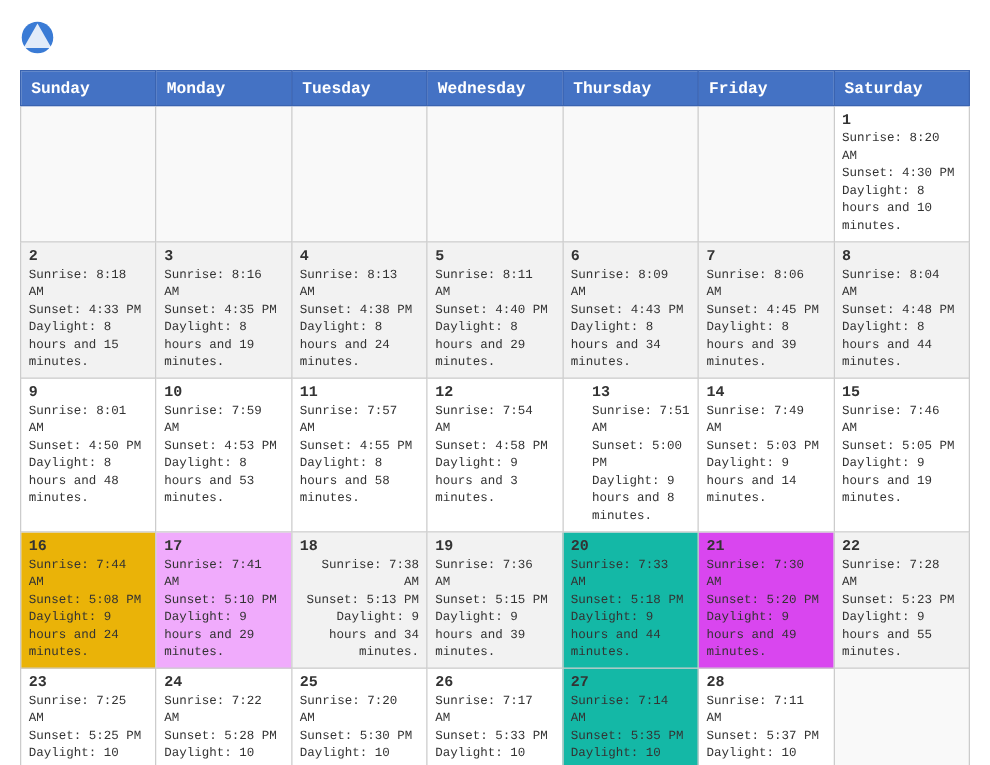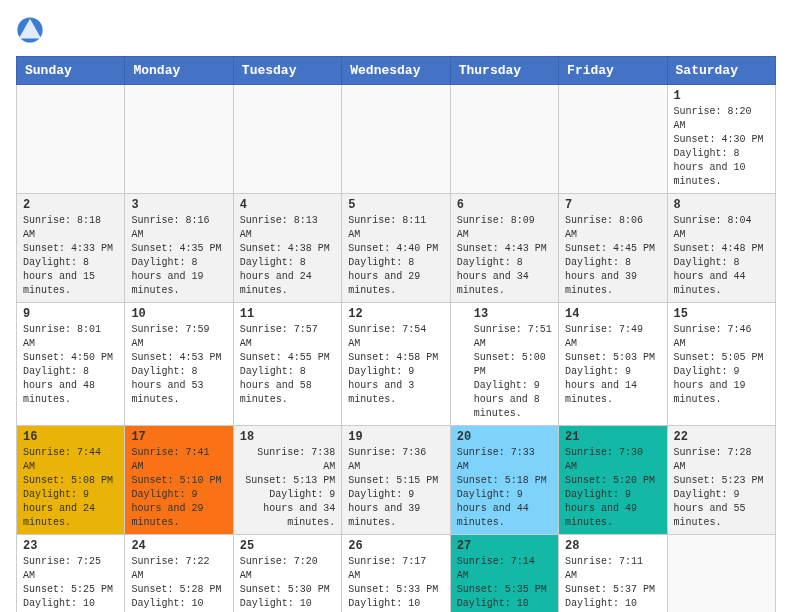--- a/index.html
+++ b/index.html
@@ -228,45 +228,45 @@
 Daylight: 9 hours and 19 minutes.</div>
         </td>
       </tr>
       <tr>
         <td style="background: #eab308;">
           <span class="day-number">16</span>
           <div class="day-info" style="white-space: pre-line;">Sunrise: 7:44 AM
 Sunset: 5:08 PM
 Daylight: 9 hours and 24 minutes.</div>
         </td>
-        <td style="background: #f97316;">
+        <td style="background: #f0abfc;">
           <span class="day-number">17</span>
           <div class="day-info" style="white-space: pre-line;">Sunrise: 7:41 AM
 Sunset: 5:10 PM
 Daylight: 9 hours and 29 minutes.</div>
         </td>
         <td style="background: rgb(242, 242, 242);">
           <span class="day-number">18</span>
           <div class="day-info" style="white-space: pre-line; text-align: right;">Sunrise: 7:38 AM
 Sunset: 5:13 PM
 Daylight: 9 hours and 34 minutes.</div>
         </td>
         <td style="background: rgb(242, 242, 242);">
           <span class="day-number">19</span>
           <div class="day-info" style="white-space: pre-line;">Sunrise: 7:36 AM
 Sunset: 5:15 PM
 Daylight: 9 hours and 39 minutes.</div>
         </td>
-        <td style="background: #7dd3fc;">
+        <td style="background: #14b8a6;">
           <span class="day-number">20</span>
           <div class="day-info" style="white-space: pre-line;">Sunrise: 7:33 AM
 Sunset: 5:18 PM
 Daylight: 9 hours and 44 minutes.</div>
         </td>
-        <td style="background: #14b8a6;">
+        <td style="background: #d946ef;">
           <span class="day-number">21</span>
           <div class="day-info" style="white-space: pre-line;">Sunrise: 7:30 AM
 Sunset: 5:20 PM
 Daylight: 9 hours and 49 minutes.</div>
         </td>
         <td style="background: rgb(242, 242, 242);">
           <span class="day-number">22</span>
           <div class="day-info" style="white-space: pre-line;">Sunrise: 7:28 AM
 Sunset: 5:23 PM
 Daylight: 9 hours and 55 minutes.</div>

